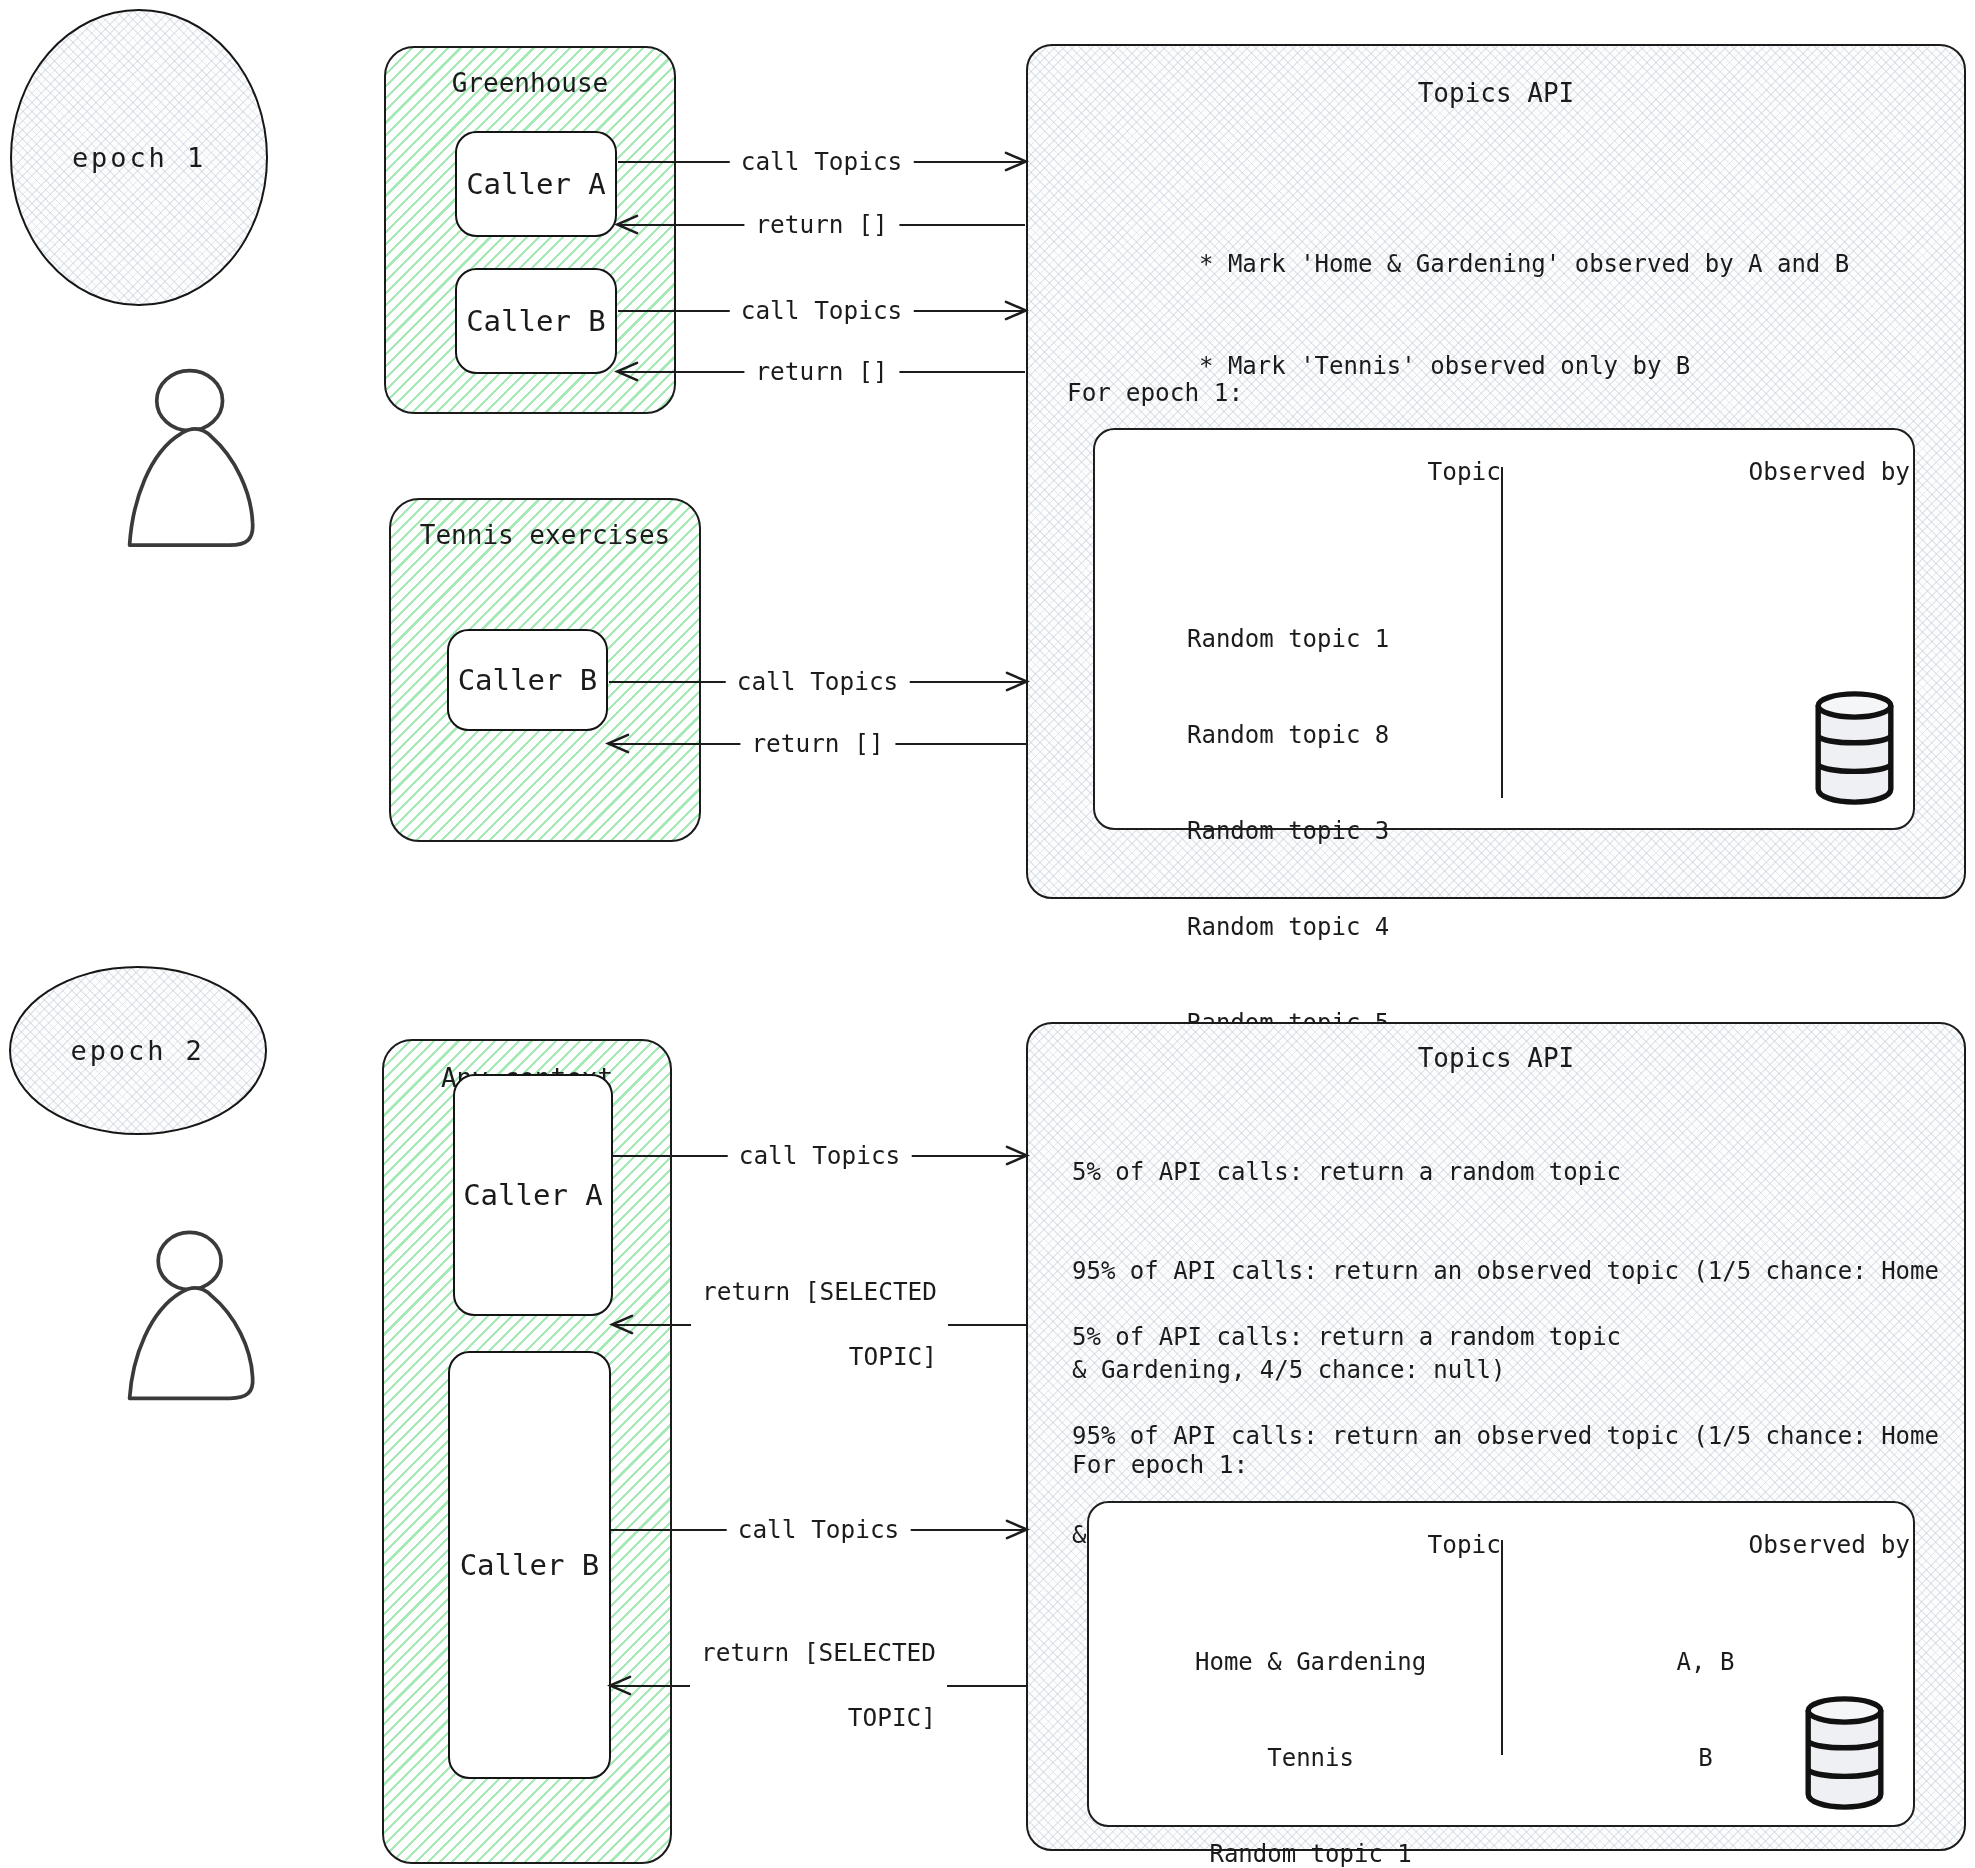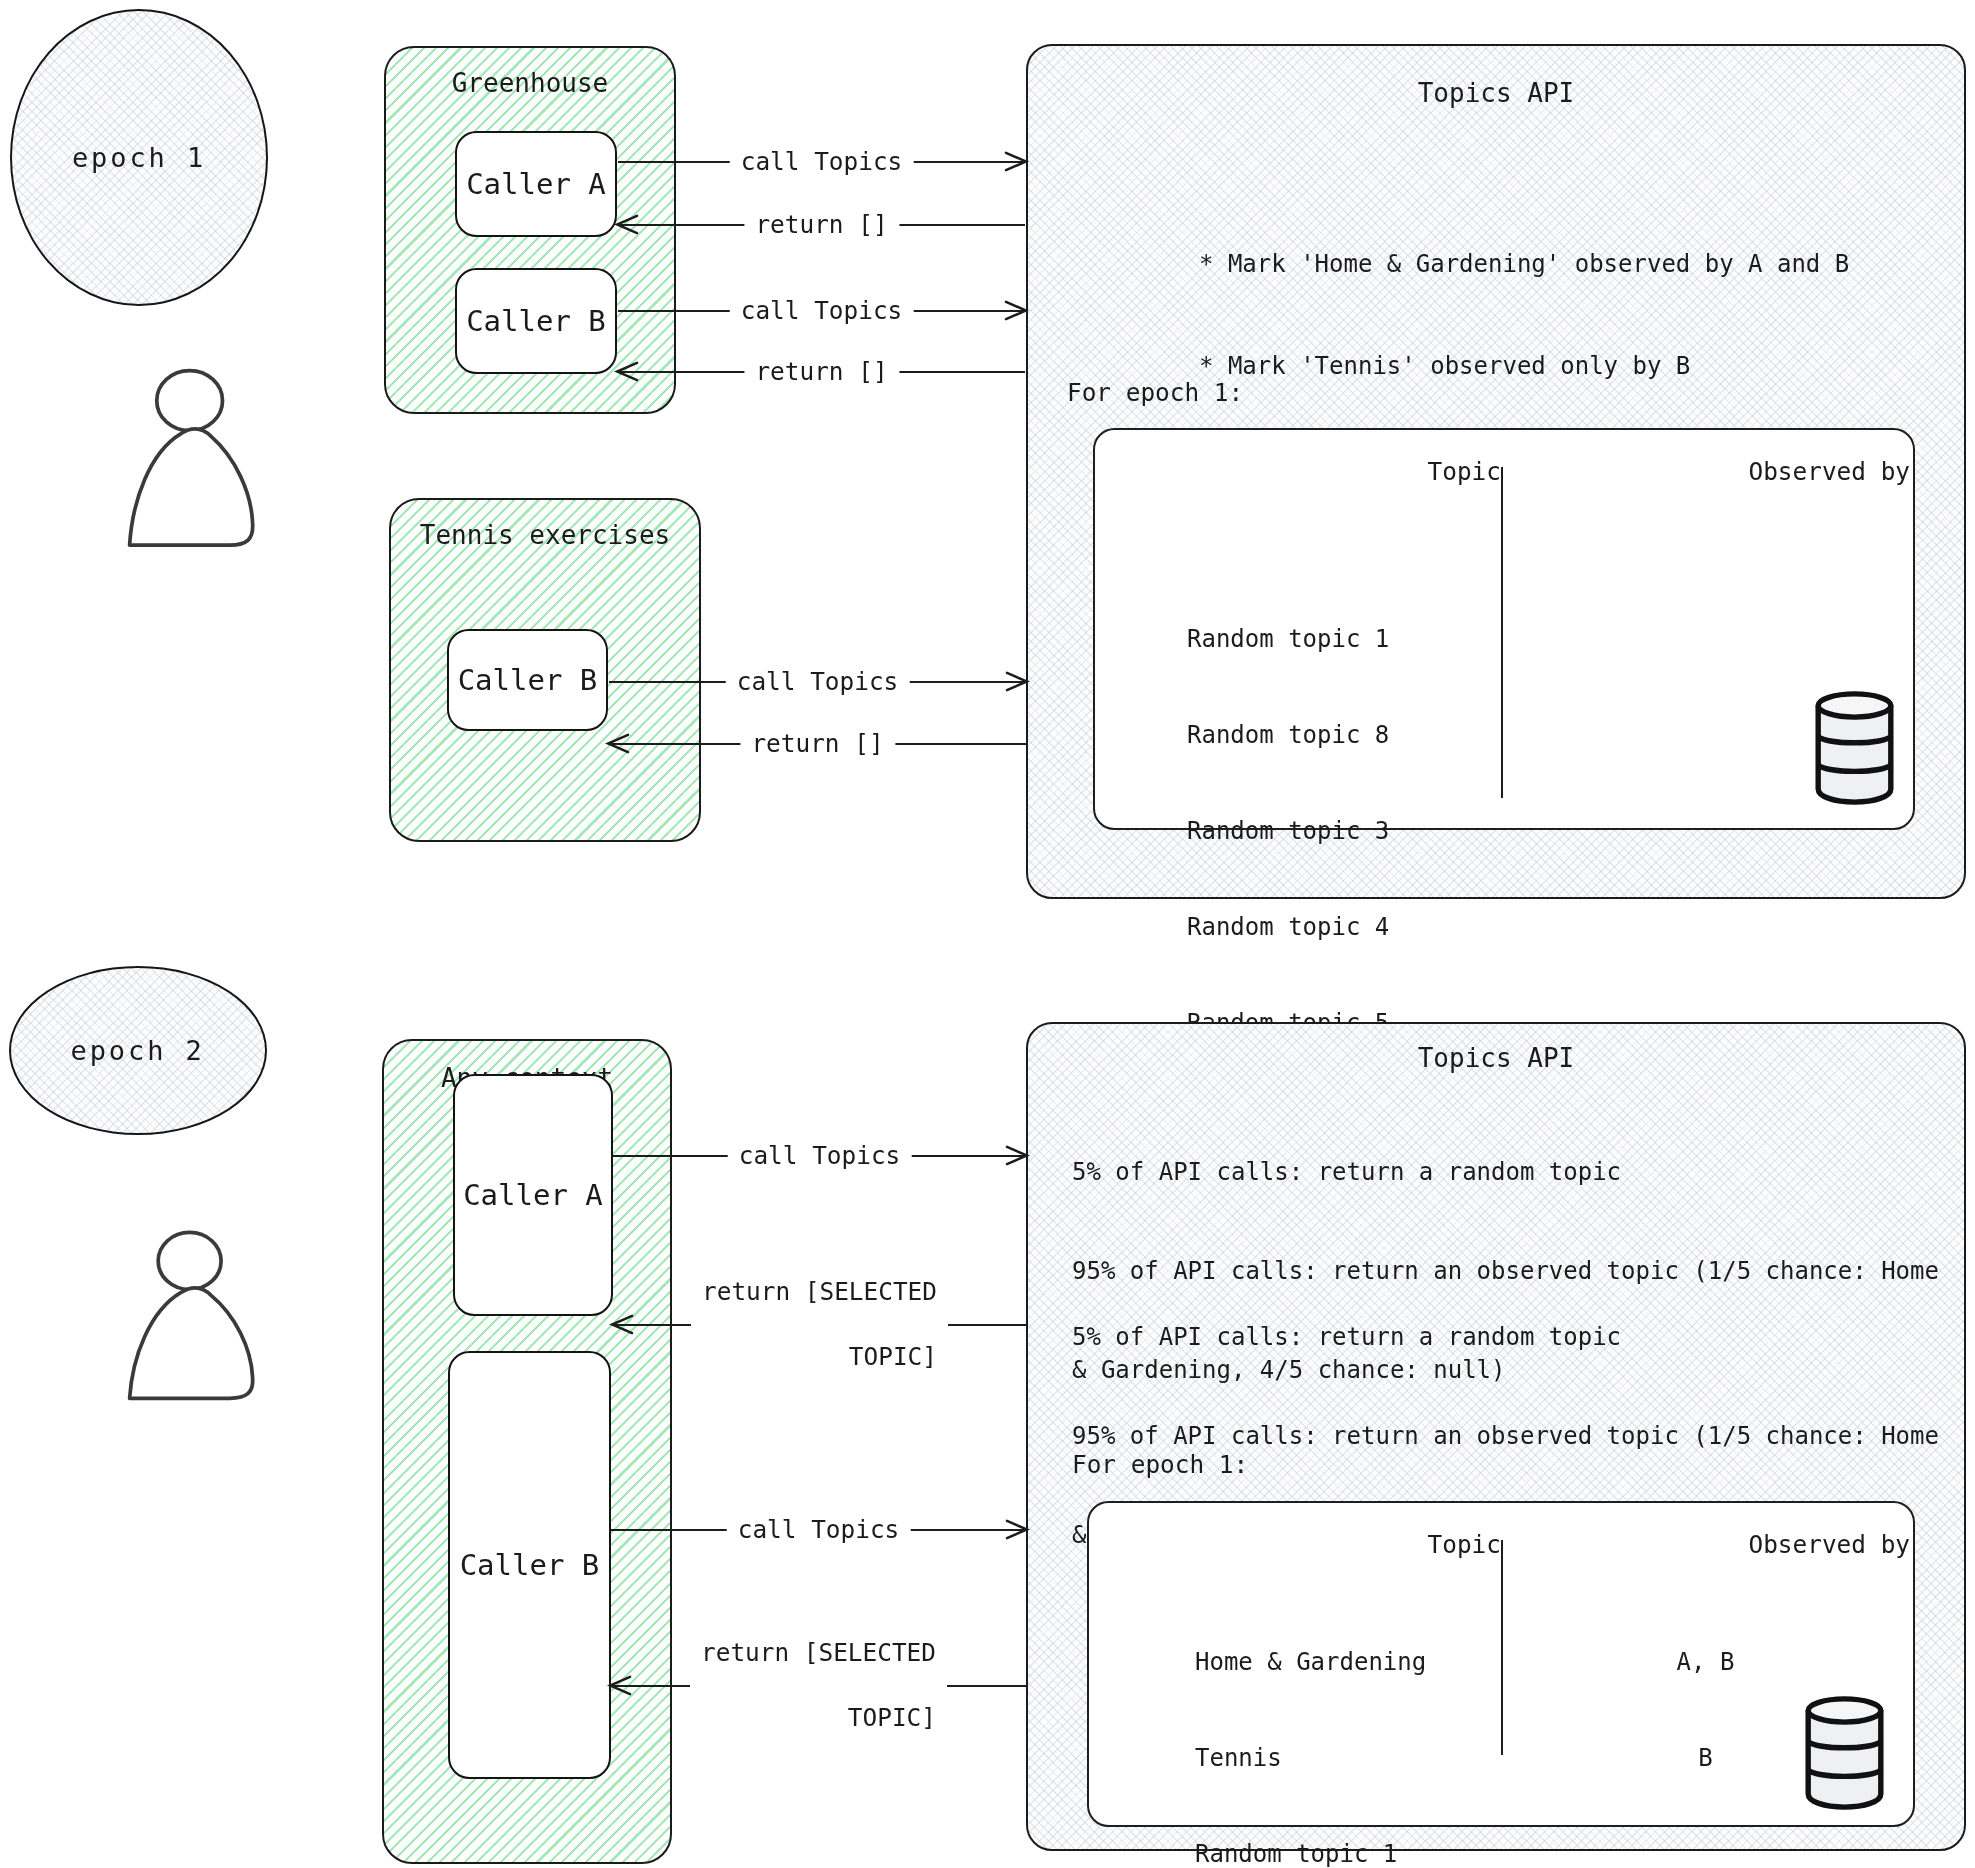--- a/index.html
+++ b/index.html
@@ -28,21 +28,21 @@
   .ellipse{
     border:2.5px solid #161616;border-radius:50%;box-sizing:border-box;
     display:flex;align-items:center;justify-content:center;font-size:27px;letter-spacing:2.9px;
   }
   .apititle{position:absolute;left:0;right:0;text-align:center;font-size:26px;}
   .rules{position:absolute;font-size:24px;line-height:33px;white-space:pre;}
   .heading{position:absolute;font-size:24.4px;margin-top:8px;}
   .table{position:absolute;background:#ffffff;border:2.2px solid #1e1e1e;border-radius:21.5px;box-sizing:border-box;}
   .th{position:absolute;font-size:24.4px;text-align:right;}
   .vdiv{position:absolute;width:2.2px;background:#1e1e1e;}
-  .col{position:absolute;font-size:24px;line-height:32px;white-space:pre;}
+  .col{position:absolute;font-size:24px;line-height:32px;white-space:pre;text-align:center;}
   .col div{min-height:32px;}
   .dbicon{position:absolute;width:85px;height:118px;}
   .person{position:absolute;}
   .arrow{position:absolute;z-index:6;height:0;}
   .shaft{position:absolute;left:0;right:0;top:-1.4px;border-top:2.5px solid #1c1c1c;}
   .ahead{position:absolute;top:-12.2px;width:26px;height:23px;}
   .arrow.right .ahead{right:-3.6px;}
   .arrow.left  .ahead{left:-3.6px;transform:scaleX(-1);}
   .albl{
     position:absolute;left:50%;top:0;transform:translate(-50%,-50%);

